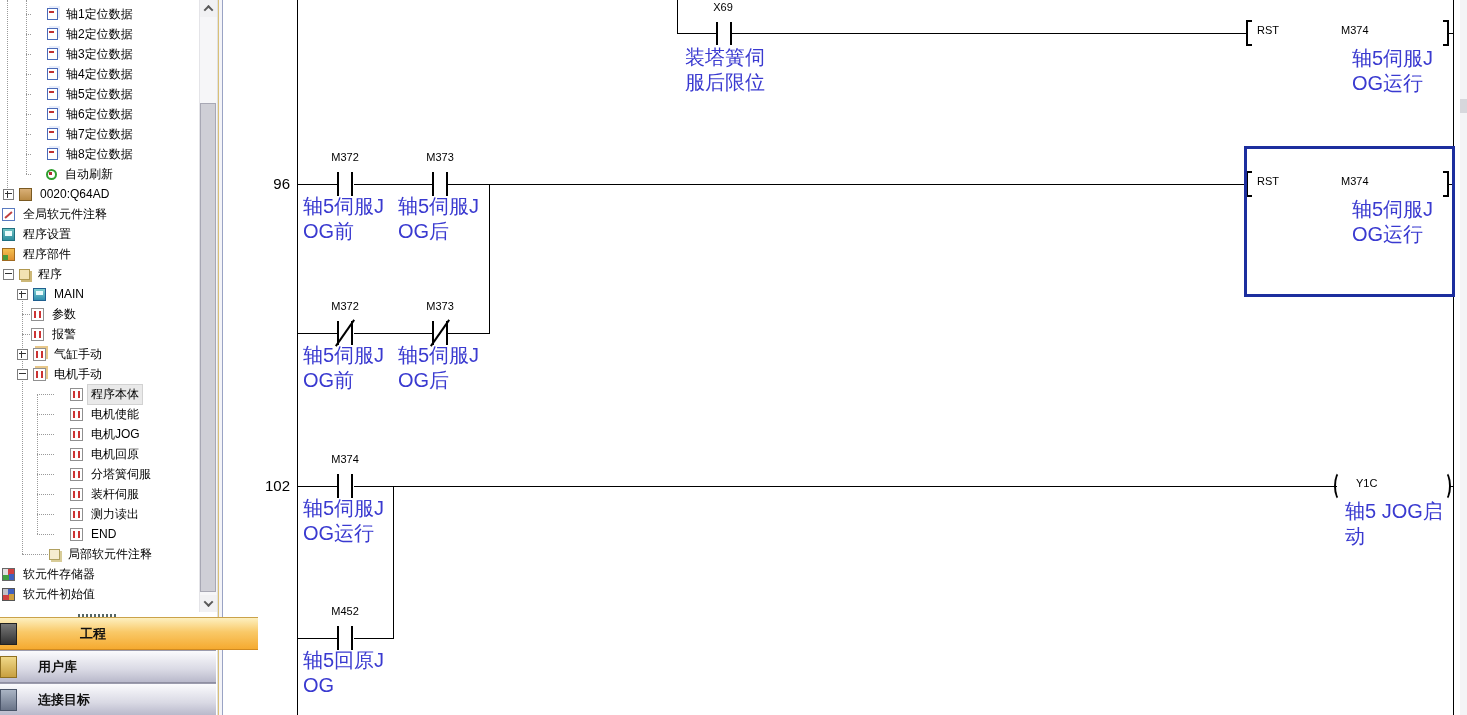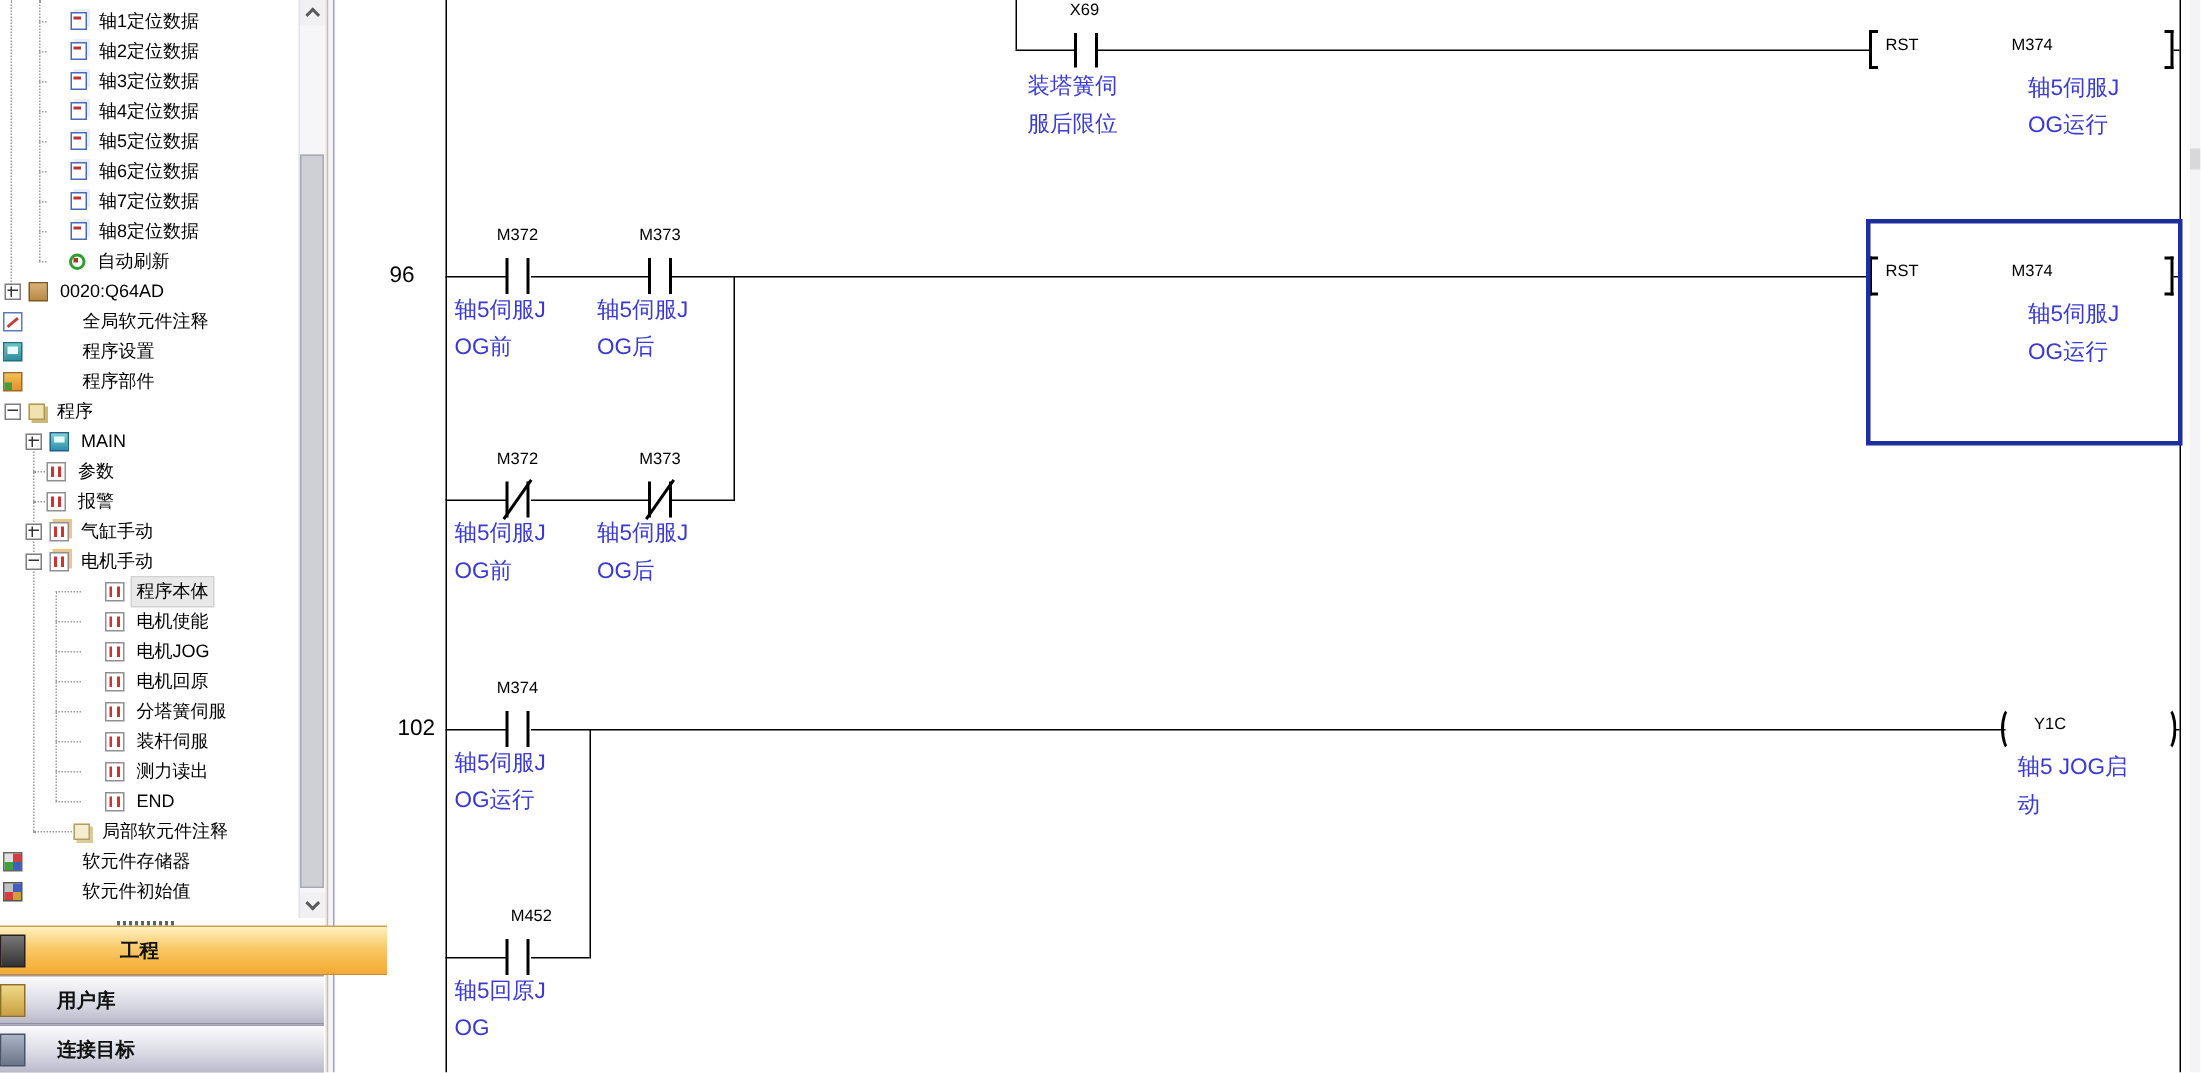--- a/index.html
+++ b/index.html
@@ -8,21 +8,21 @@
 
   
   #tree{position:absolute;left:0;top:0;width:199px;height:612px;background:#fff;overflow:hidden;}
   .trow{height:20px;display:flex;align-items:center;position:relative;font-size:12px;color:#000;white-space:nowrap;}
   .tlabel{padding:1px 3px;}
   .tlabel.sel{background:#e9e9e9;outline:1px solid #d2d2d2;}
   .guide{position:absolute;border-left:1px dotted #9a9a9a;width:0;}
   .r-axis{padding-left:46px;}
   .r-axis::before{content:'';position:absolute;left:26px;top:10px;width:5px;border-top:1px dotted #9a9a9a;}
   .r-module{padding-left:3px;}
-  .r-root{padding-left:2px;gap:32px;}
+  .r-root{padding-left:2px;}
   .r-prog{padding-left:3px;}
   .r-l2box{padding-left:17px;}
   .r-l2{padding-left:31px;}
   .r-l2::before{content:'';position:absolute;left:22px;top:10px;width:8px;border-top:1px dotted #9a9a9a;}
   .r-l3{padding-left:70px;}
   .r-l3::before{content:'';position:absolute;left:37px;top:10px;width:17px;border-top:1px dotted #9a9a9a;}
   .r-l3b{padding-left:49px;}
   .r-l3b::before{content:'';position:absolute;left:22px;top:10px;width:26px;border-top:1px dotted #9a9a9a;}
 
   .ebox{width:9px;height:9px;border:1px solid #7d7d7d;background:#fff;position:relative;flex:none;margin-right:5px;}
@@ -80,21 +80,21 @@
   .nav-ic-conn{background:linear-gradient(#aab4c4,#6a7488);border:1px solid #4a5468;}
   .h{position:absolute;height:1px;background:#000;}
   .v{position:absolute;width:1px;background:#000;}
   .ct{position:absolute;width:17px;}
   .ct .b1,.ct .b2{position:absolute;top:0;bottom:0;width:2px;background:#000;}
   .ct .b1{left:0;}.ct .b2{left:14px;}
   .ct .sl{position:absolute;left:7px;top:-4px;width:2px;height:32px;background:#000;transform:rotate(35deg);}
   .dev{position:absolute;font-size:11px;color:#000;}
   .devc{text-align:center;width:70px;}
   .step{position:absolute;font-size:15px;color:#000;width:44px;text-align:right;}
-  .cmt{position:absolute;color:#3a3ad0;font-size:15px;line-height:25px;}
+  .cmt{position:absolute;color:#3a3ad0;font-size:20px;line-height:25px;}
   .lbr,.rbr{position:absolute;width:6px;height:26px;box-sizing:border-box;}
   .lbr{border-left:2px solid #000;border-top:2px solid #000;border-bottom:2px solid #000;}
   .rbr{border-right:2px solid #000;border-top:2px solid #000;border-bottom:2px solid #000;}
   .arc{position:absolute;width:13px;height:30px;box-sizing:border-box;border:2px solid transparent;border-radius:50%;}
   .arc.l{border-left-color:#000;}
   .arc.r{border-right-color:#000;}
   #selrect{position:absolute;left:1244px;top:146px;width:211px;height:151px;box-sizing:border-box;border:3px solid #1d2e9e;}
   #lsb{position:absolute;left:1460px;top:0;width:7px;height:715px;background:#f4f4f6;}
   #lsb-thumb{position:absolute;left:1460px;top:99px;width:7px;height:14px;background:#d7d7dc;}
 </style>
@@ -286,21 +286,21 @@
   <div class="lbr" style="left:1246px;top:20px;"></div>
   <div class="rbr" style="left:1443px;top:20px;"></div>
   <div class="dev" style="left:1257px;top:24px;">RST</div>
   <div class="dev" style="left:1341px;top:24px;">M374</div>
   <div class="h" style="left:1449px;top:33px;width:4px;"></div>
   <div class="cmt" style="left:1352px;top:46px;">
     <div>轴5伺服J</div>
     <div>OG运行</div>
   </div>
 
-  <div class="step" style="left:246px;top:175px;text-align:center;">96</div>
+  <div class="step" style="left:246px;top:175px;">96</div>
   <div class="h" style="left:297px;top:184px;width:41px;"></div>
   <div class="h" style="left:354px;top:184px;width:79px;"></div>
   <div class="h" style="left:448px;top:184px;width:798px;"></div>
   <div class="ct" style="left:337px;top:172px;height:24px;">
       <span class="b1"></span>
       <span class="b2"></span>
     </div>
   <div class="ct" style="left:432px;top:172px;height:24px;">
       <span class="b1"></span>
       <span class="b2"></span>
@@ -365,21 +365,21 @@
     <div>OG运行</div>
   </div>
 
   <div class="v" style="left:393px;top:486px;height:153px;"></div>
   <div class="h" style="left:297px;top:638px;width:41px;"></div>
   <div class="h" style="left:354px;top:638px;width:39px;"></div>
   <div class="ct" style="left:337px;top:626px;height:24px;">
       <span class="b1"></span>
       <span class="b2"></span>
     </div>
-  <div class="dev devc" style="left:298px;top:605px;text-align:right;">M452</div>
+  <div class="dev devc" style="left:310px;top:605px;">M452</div>
   <div class="cmt" style="left:303px;top:648px;">
     <div>轴5回原J</div>
     <div>OG</div>
   </div>
 
   <div class="arc l" style="left:1334px;top:471px;"></div>
   <div class="arc r" style="left:1438px;top:471px;"></div>
   <div class="dev" style="left:1356px;top:477px;">Y1C</div>
   <div class="h" style="left:1450px;top:486px;width:3px;"></div>
   <div class="cmt" style="left:1345px;top:499px;">

